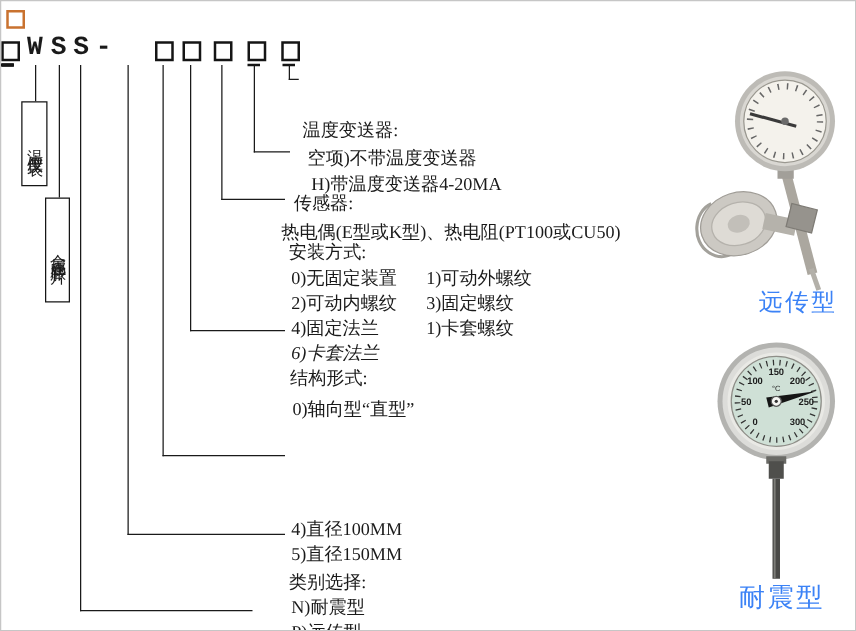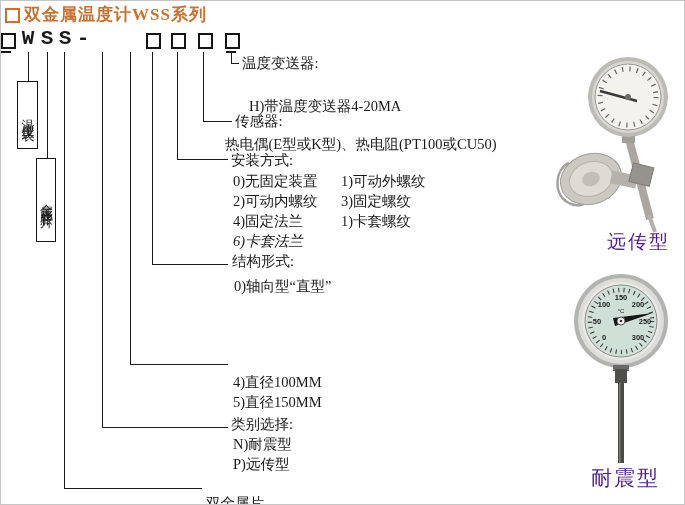--- a/index.html
+++ b/index.html
@@ -2,21 +2,21 @@
 <html><head>
 <meta charset="utf-8">
 <style>
   html,body { margin:0; padding:0; background:#fff; }
   .canvas {
     position:relative; width:685px; height:505px; box-sizing:border-box;
     background:#ffffff; border:1px solid #c6c6c6; overflow:hidden;
     font-family:"Liberation Serif","DejaVu Serif",serif; color:#1a1a1a;
   }
   .abs { position:absolute; }
-  .txt { position:absolute; font-size:14.5px; white-space:nowrap; line-height:16px; }
+  .txt { position:absolute; font-size:14.5px; white-space:nowrap; line-height:16px;margin-top:42px; }
   .vline { position:absolute; width:1.5px; background:#1a1a1a; }
   .hline { position:absolute; height:1.5px; background:#1a1a1a; }
 
   
   #title-bullet { left:4px; top:7px; width:11px; height:11px; border:2px solid #c9722f; }
   #title-text { left:23px; top:2px; font-size:17px; font-weight:bold; color:#c9722f; letter-spacing:1px; }
 
   
   .code-letter { position:absolute; top:26px; font-family:"Liberation Mono","DejaVu Sans Mono",monospace;
                  font-size:21px; font-weight:bold; transform:translateX(-50%); }
@@ -89,31 +89,30 @@
   #t-dial-o1     { left:232px; top:373px; }
   #t-dial-o2     { left:232px; top:393px; }
   #t-cat-title   { left:230px; top:415px;text-align:center; }
   #t-cat-o1      { left:232px; top:435px; }
   #t-cat-o2      { left:232px; top:455px; }
   #t-bimetal     { left:205px; top:494px; }
 
   
   #photo-remote { left:552px; top:36px; }
   #photo-shock  { left:563px; top:256px; }
-  .caption { position:absolute; color:#4c1d95; font-size:20px; letter-spacing:2px; }
+  .caption { position:absolute; color:#3b82f6; font-size:20px; letter-spacing:2px; }
   #cap-remote { left:606px; top:228px; font-size:19px; }
   #cap-shock  { left:590px; top:463px; font-size:21px; }
 </style>
 </head>
 <body>
 
 <div class="canvas">
 
   <div class="abs" id="title-bullet"></div>
-  <div class="abs" id="title-text">双金属温度计WSS系列</div>
 
   <span class="code-letter" id="code-w">W</span>
   <span class="code-letter" id="code-s1">S</span>
   <span class="code-letter" id="code-s2">S</span>
   <span class="code-letter" id="code-dash">-</span>
 
   <div class="cbox"></div>
   <div class="cbox"></div>
   <div class="cbox"></div>
   <div class="cbox"></div>
@@ -145,20 +144,21 @@
   <div class="hline" id="hl-b4"></div>
   <div class="hline" id="hl-b3"></div>
   <div class="hline" id="hl-b2"></div>
   <div class="hline" id="hl-b1"></div>
   <div class="hline" id="hl-s2"></div>
 
   <div class="vbox" id="vbox-instrument">温度仪表</div>
   <div class="vbox" id="vbox-expansion">金属膨胀片</div>
 
   <div class="txt" id="t-trans-title">温度变送器:</div>
+  <div class="txt" id="t-trans-o1">空项)不带温度变送器</div>
   <div class="txt" id="t-trans-o2">H)带温度变送器4-20MA</div>
 
   <div class="txt" id="t-sensor-title">传感器:</div>
   <div class="txt" id="t-sensor-o1">热电偶(E型或K型)、热电阻(PT100或CU50)</div>
 
   <div class="txt" id="t-mount-title">安装方式:</div>
   <div class="txt" id="t-mount-r1"><span class="mcol1">0)无固定装置</span><span>1)可动外螺纹</span></div>
   <div class="txt" id="t-mount-r2"><span class="mcol1">2)可动内螺纹</span><span>3)固定螺纹</span></div>
   <div class="txt" id="t-mount-r3"><span class="mcol1">4)固定法兰</span><span>1)卡套螺纹</span></div>
   <div class="txt" id="t-mount-r4"><span class="mcol1">6)卡套法兰</span></div>

